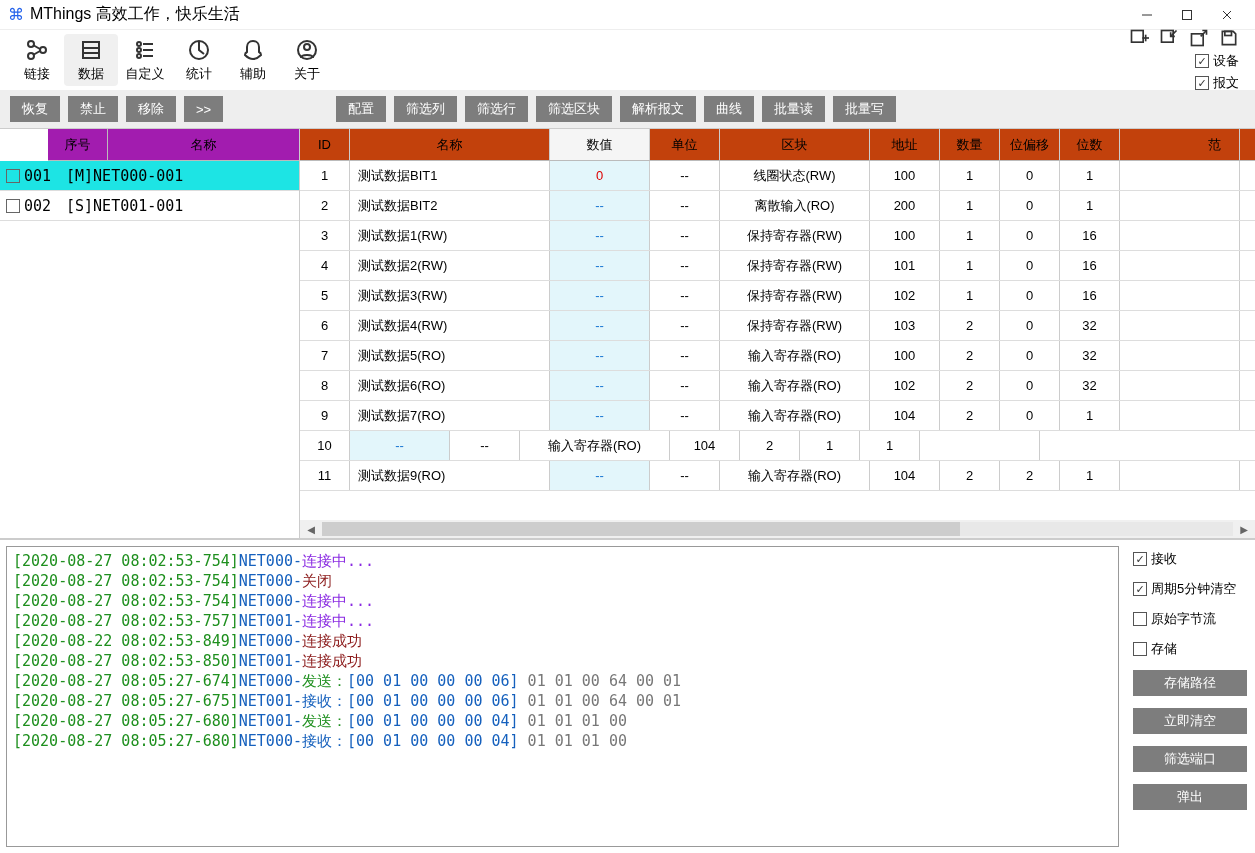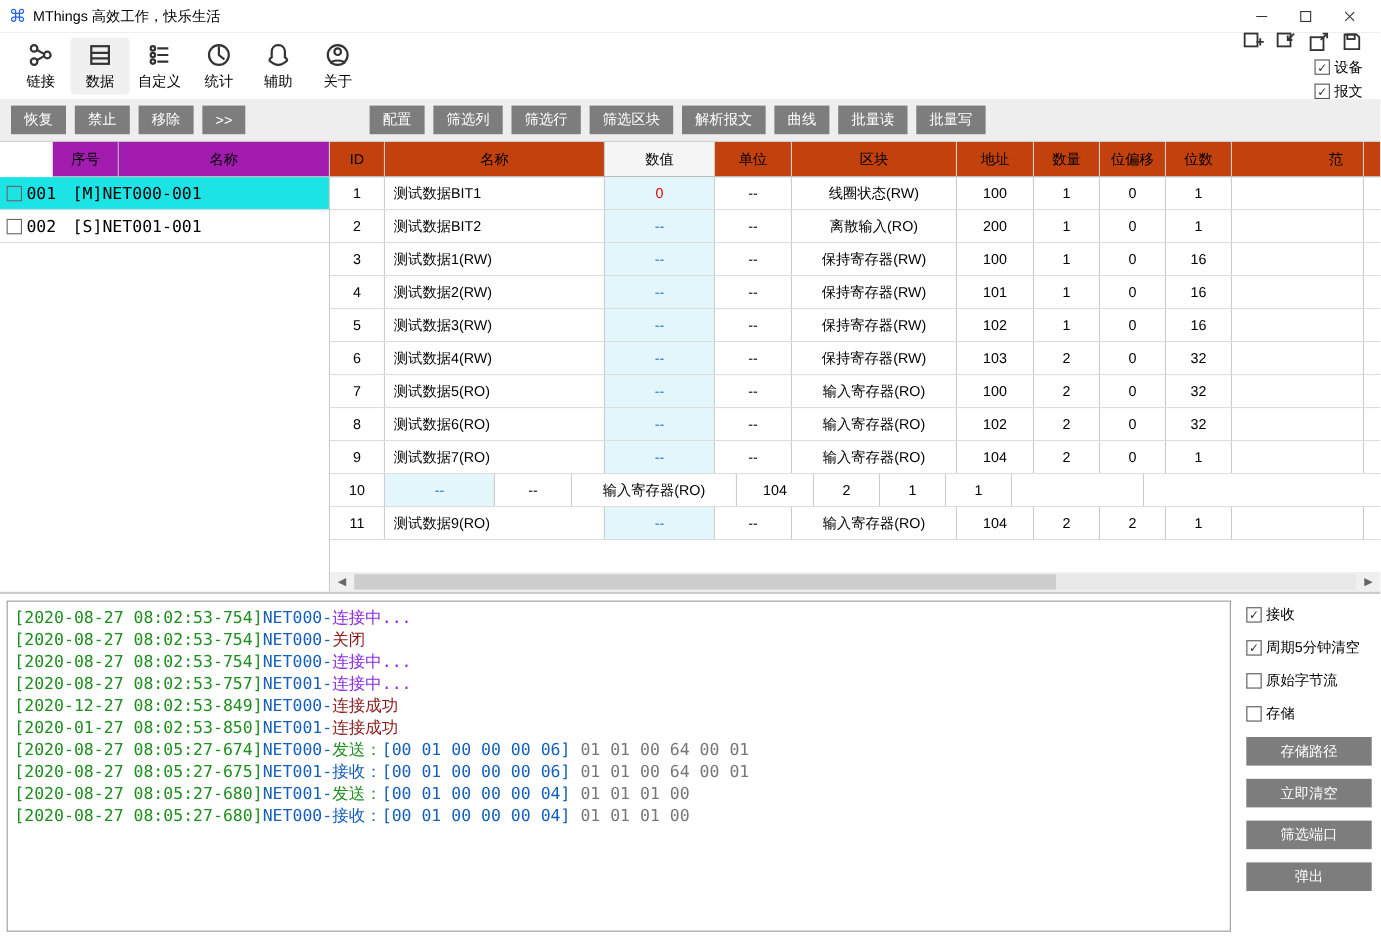--- a/index.html
+++ b/index.html
@@ -1,19 +1,19 @@
 <!DOCTYPE html>
 <html><head>
 <meta charset="utf-8">
 <style>
 * { box-sizing: border-box; margin: 0; padding: 0; }
 body { font-family: "Microsoft YaHei", Arial, sans-serif; font-size: 13px; background: #fff; color: #000; width: 1255px; height: 853px; overflow: hidden; display: flex; flex-direction: column; }
 .titlebar { height: 30px; display: flex; align-items: center; padding: 0 8px; border-bottom: 1px solid #eee; }
 .titlebar .logo { color: #2563eb; font-size: 16px; margin-right: 6px; }
-.titlebar .title { flex: 1; font-size: 13px; }
+.titlebar .title { flex: 1; font-size: 16px; }
 .winbtn { width: 40px; height: 30px; display: flex; align-items: center; justify-content: center; color: #333; }
 .winbtn svg { width: 12px; height: 12px; }
 
 .toolbar1 { height: 60px; display: flex; align-items: center; padding: 4px 10px; }
 .tbtn { width: 54px; height: 52px; display: flex; flex-direction: column; align-items: center; justify-content: center; gap: 2px; border-radius: 4px; }
 .tbtn.active { background: #f0f0f0; }
 .tbtn .ic { font-size: 22px; color: #333; height: 26px; display:flex; align-items:center;}
 .tbtn .lb { font-size: 13px; }
 .spacer { flex: 1; }
 .ricons { display: flex; flex-direction: column; align-items: flex-end; gap: 4px; padding-right: 6px;}
@@ -397,22 +397,22 @@
     </div>
   </div>
 </div>
 
 <div class="bottom">
   <div class="console" id="console">
       <div class="ln"><span class="green">[2020-08-27 08:02:53-754]</span><span class="blue2">NET000-</span><span class="purple">连接中...</span></div>
       <div class="ln"><span class="green">[2020-08-27 08:02:53-754]</span><span class="blue2">NET000-</span><span class="darkred">关闭</span></div>
       <div class="ln"><span class="green">[2020-08-27 08:02:53-754]</span><span class="blue2">NET000-</span><span class="purple">连接中...</span></div>
       <div class="ln"><span class="green">[2020-08-27 08:02:53-757]</span><span class="blue2">NET001-</span><span class="purple">连接中...</span></div>
-      <div class="ln"><span class="green">[2020-12-27 08:02:53-849]</span><span class="blue2">NET000-</span><span class="darkred">连接成功</span></div>
-      <div class="ln"><span class="green">[2020-01-27 08:02:53-850]</span><span class="blue2">NET001-</span><span class="darkred">连接成功</span></div>
+      <div class="ln"><span class="green">[2020-08-22 08:02:53-849]</span><span class="blue2">NET000-</span><span class="darkred">连接成功</span></div>
+      <div class="ln"><span class="green">[2020-08-27 08:02:53-850]</span><span class="blue2">NET001-</span><span class="darkred">连接成功</span></div>
       <div class="ln"><span class="green">[2020-08-27 08:05:27-674]</span><span class="blue2">NET000-</span><span class="green">发送：</span><span class="blue2">[00 01 00 00 00 06]</span><span class="gray"> 01 01 00 64 00 01</span></div>
       <div class="ln"><span class="green">[2020-08-27 08:05:27-675]</span><span class="blue2">NET001-</span><span class="blue2">接收：</span><span class="blue2">[00 01 00 00 00 06]</span><span class="gray"> 01 01 00 64 00 01</span></div>
       <div class="ln"><span class="green">[2020-08-27 08:05:27-680]</span><span class="blue2">NET001-</span><span class="green">发送：</span><span class="blue2">[00 01 00 00 00 04]</span><span class="gray"> 01 01 01 00</span></div>
       <div class="ln"><span class="green">[2020-08-27 08:05:27-680]</span><span class="blue2">NET000-</span><span class="blue2">接收：</span><span class="blue2">[00 01 00 00 00 04]</span><span class="gray"> 01 01 01 00</span></div>
     </div>
   <div class="consctrl">
     <div class="chk">
         <span class="box">✓</span>
         <span>接收</span>
       </div>

